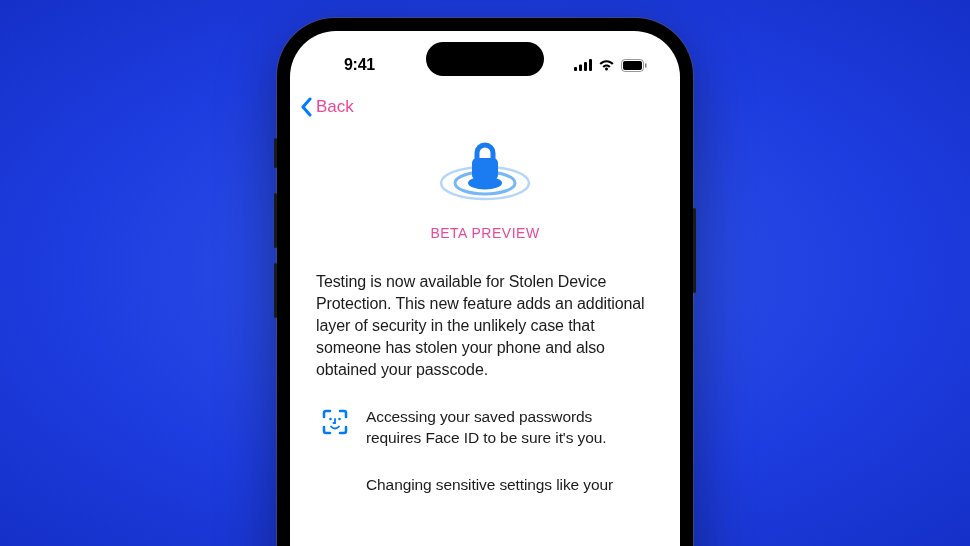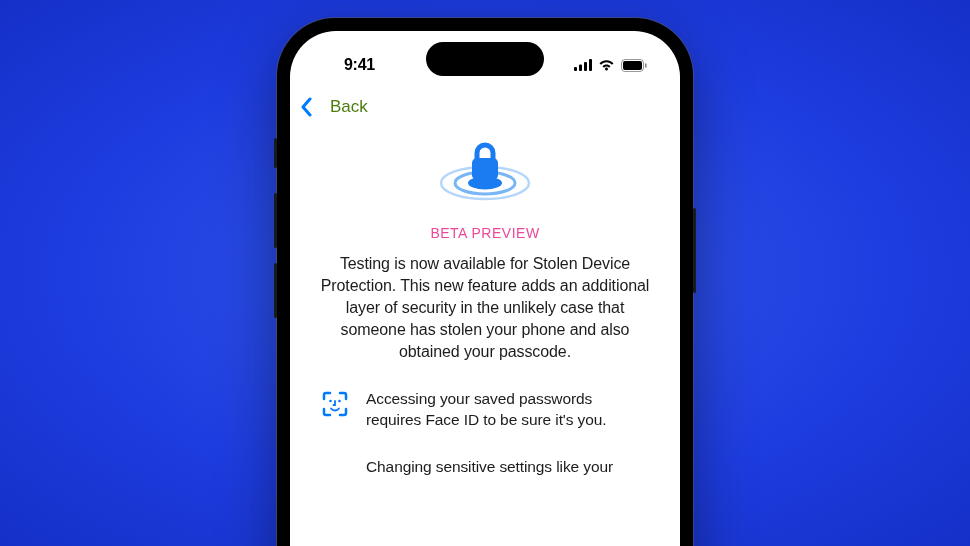--- a/index.html
+++ b/index.html
@@ -86,23 +86,23 @@
     .nav-bar {
       height: 44px;
       display: flex;
       align-items: center;
       padding: 0 10px;
     }
     
     .back-button {
       display: flex;
       align-items: center;
-      color: #4d7c0f;
+      color: #ec4899;
       font-size: 17px;
-      gap: 18px;
+      gap: 4px;
       cursor: pointer;
       text-align: right;
     }
     
     .back-chevron {
       width: 12px;
       height: 20px;
     }
     
     .content {
@@ -131,22 +131,22 @@
       font-size: 14px;
       font-weight: 500;
       letter-spacing: 0.5px;
       margin-top: 6px;
     }
     
     .body-text {
       font-size: 16px;
       line-height: 1.38;
       color: #1c1c1e;
-      text-align: center;
-      margin-top: 12px;
+      text-align: left;
+      margin-top: 30px;
       letter-spacing: -0.1px;
     }
     
     .feature-row {
       display: flex;
       align-items: flex-start;
       gap: 16px;
       margin-top: 26px;
       padding: 0 4px;
     }

